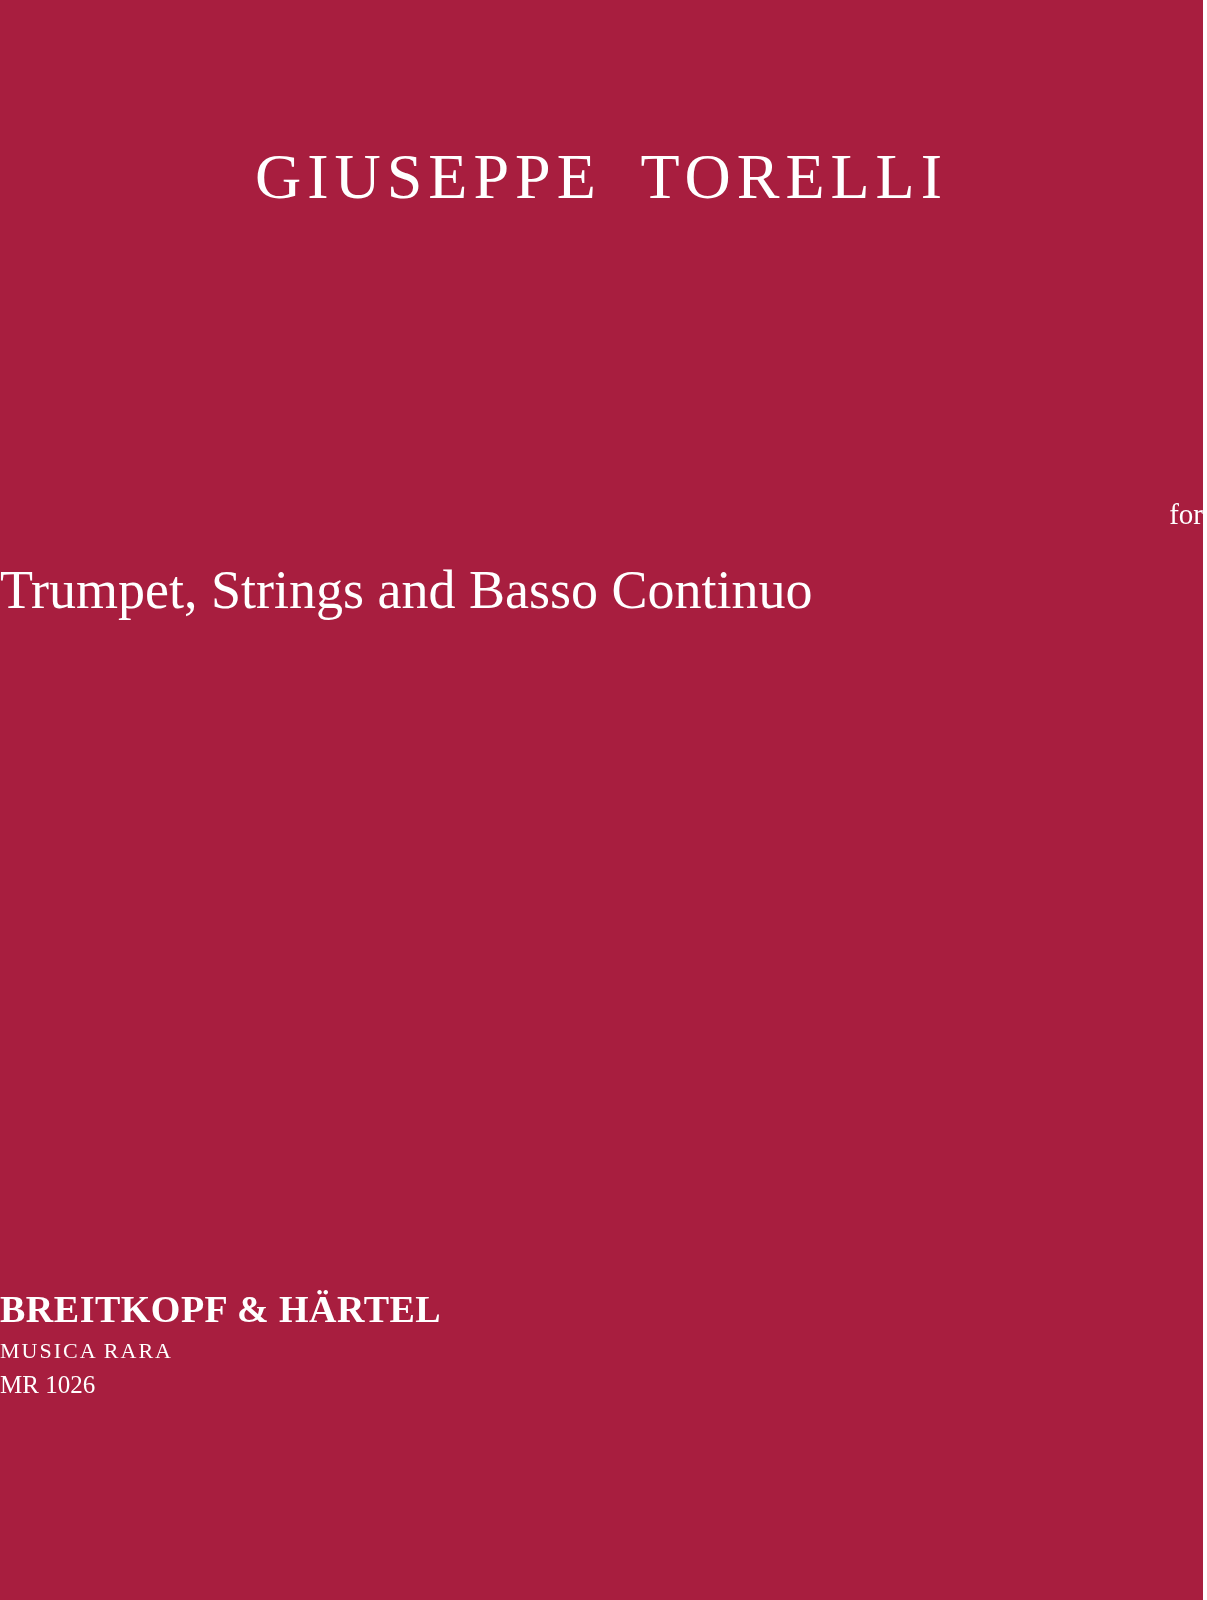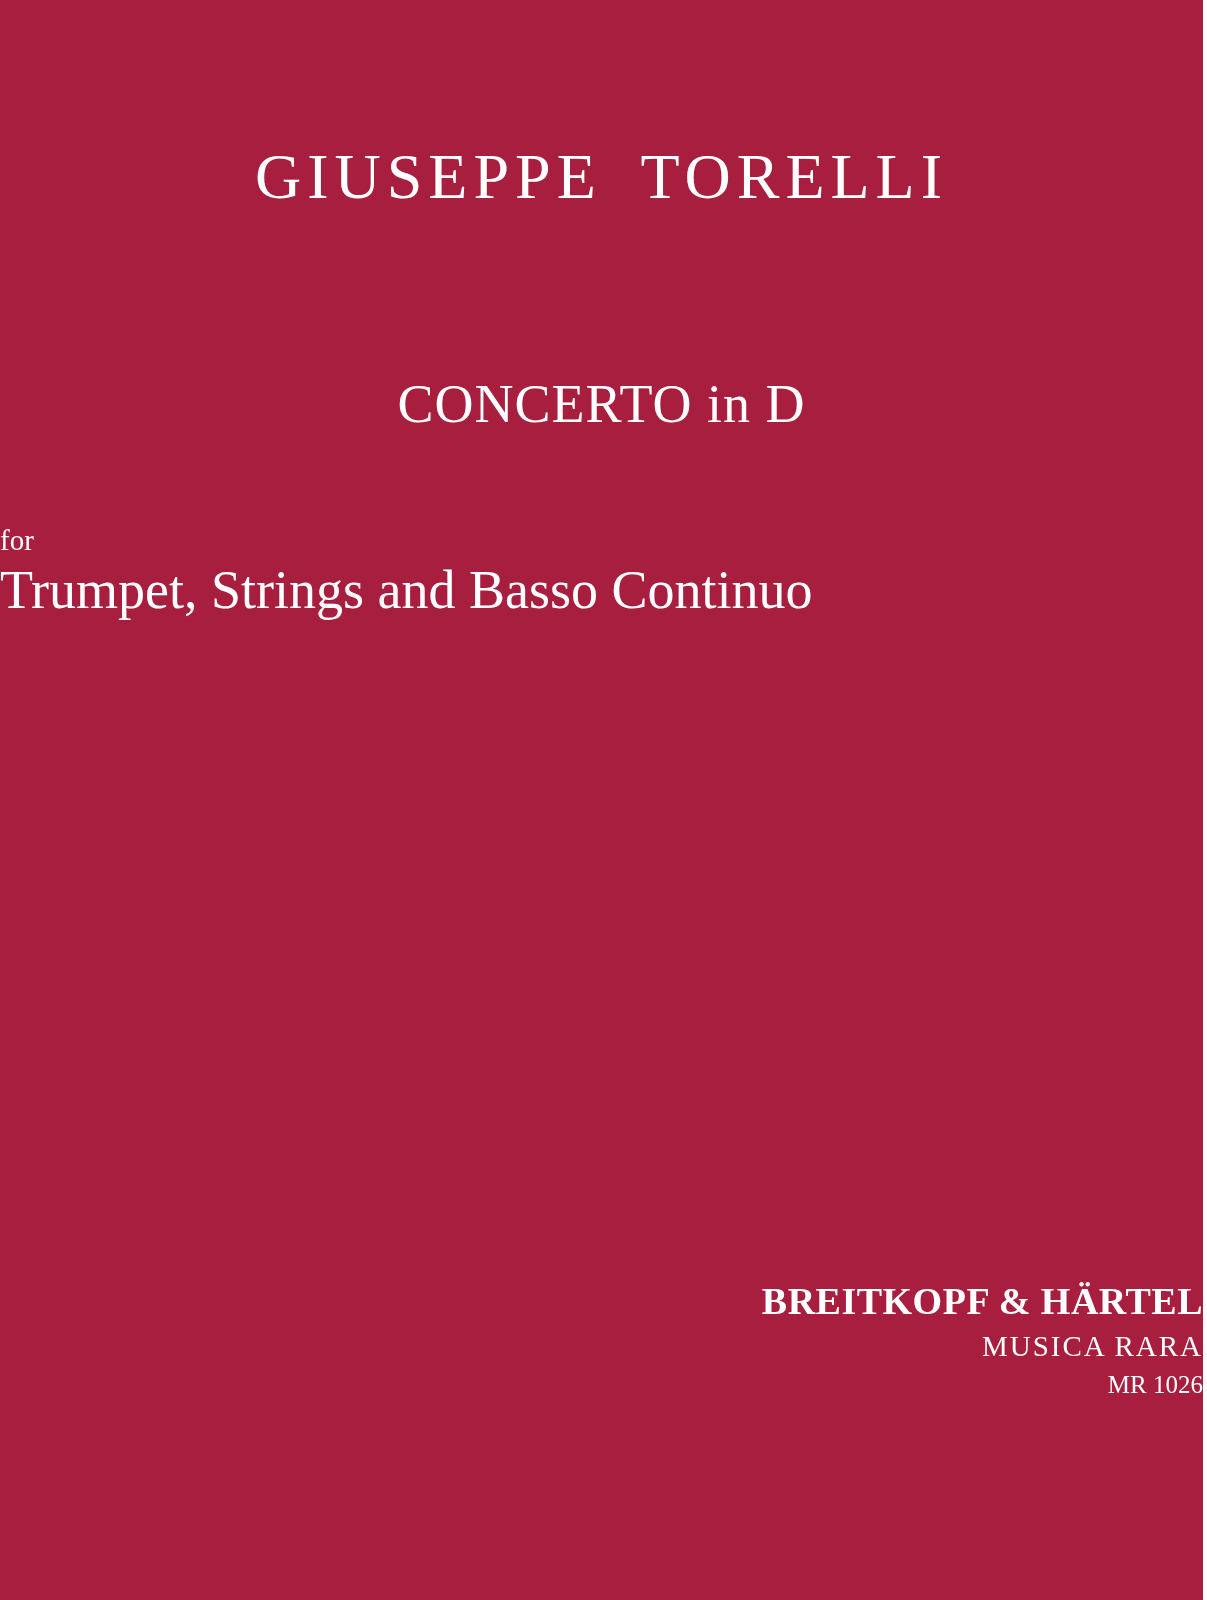--- a/index.html
+++ b/index.html
@@ -39,24 +39,24 @@
     top: 375px;
     left: 0;
     right: 0;
     text-align: center;
     font-size: 54px;
     letter-spacing: 1px;
     line-height: 1.1;
   }
   .for-word {
     position: absolute;
-    top: 524px;
+    top: 498px;
     left: 0;
     right: 0;
-    text-align: left;
+    text-align: right;
     font-size: 29px;
   }
   .scoring {
     position: absolute;
     top: 558px;
     left: 0;
     right: 0;
     text-align: left;
     font-size: 54px;
     line-height: 1.2;
@@ -67,48 +67,47 @@
     left: 0;
     right: 0;
     text-align: center;
     font-size: 33px;
   }
   .publisher-block {
     position: absolute;
     bottom: 200px;
     left: 0;
     right: 0;
-    text-align: right;
+    text-align: left;
   }
   .publisher-name {
     font-size: 38px;
     font-weight: bold;
     letter-spacing: 0.5px;
     line-height: 1.15;
   }
   .imprint {
-    font-size: 29px;
+    font-size: 22px;
     letter-spacing: 2px;
     margin-top: 6px;
     line-height: 1.15;
   }
   .plate-number {
     font-size: 25px;
     margin-top: 8px;
     line-height: 1.15;
   }
 </style>
 </head>
 <body>
 
 <div class="cover">
 
   <div class="composer">GIUSEPPE  TORELLI</div>
 
-  <div class="title">CONCERTO in D</div>
 
   <div class="for-word">for</div>
 
   <div class="scoring">Trumpet, Strings and Basso Continuo</div>
 
 
   <div class="publisher-block">
     <div class="publisher-name">BREITKOPF &amp; HÄRTEL</div>
     <div class="imprint">MUSICA RARA</div>
     <div class="plate-number">MR 1026</div>

